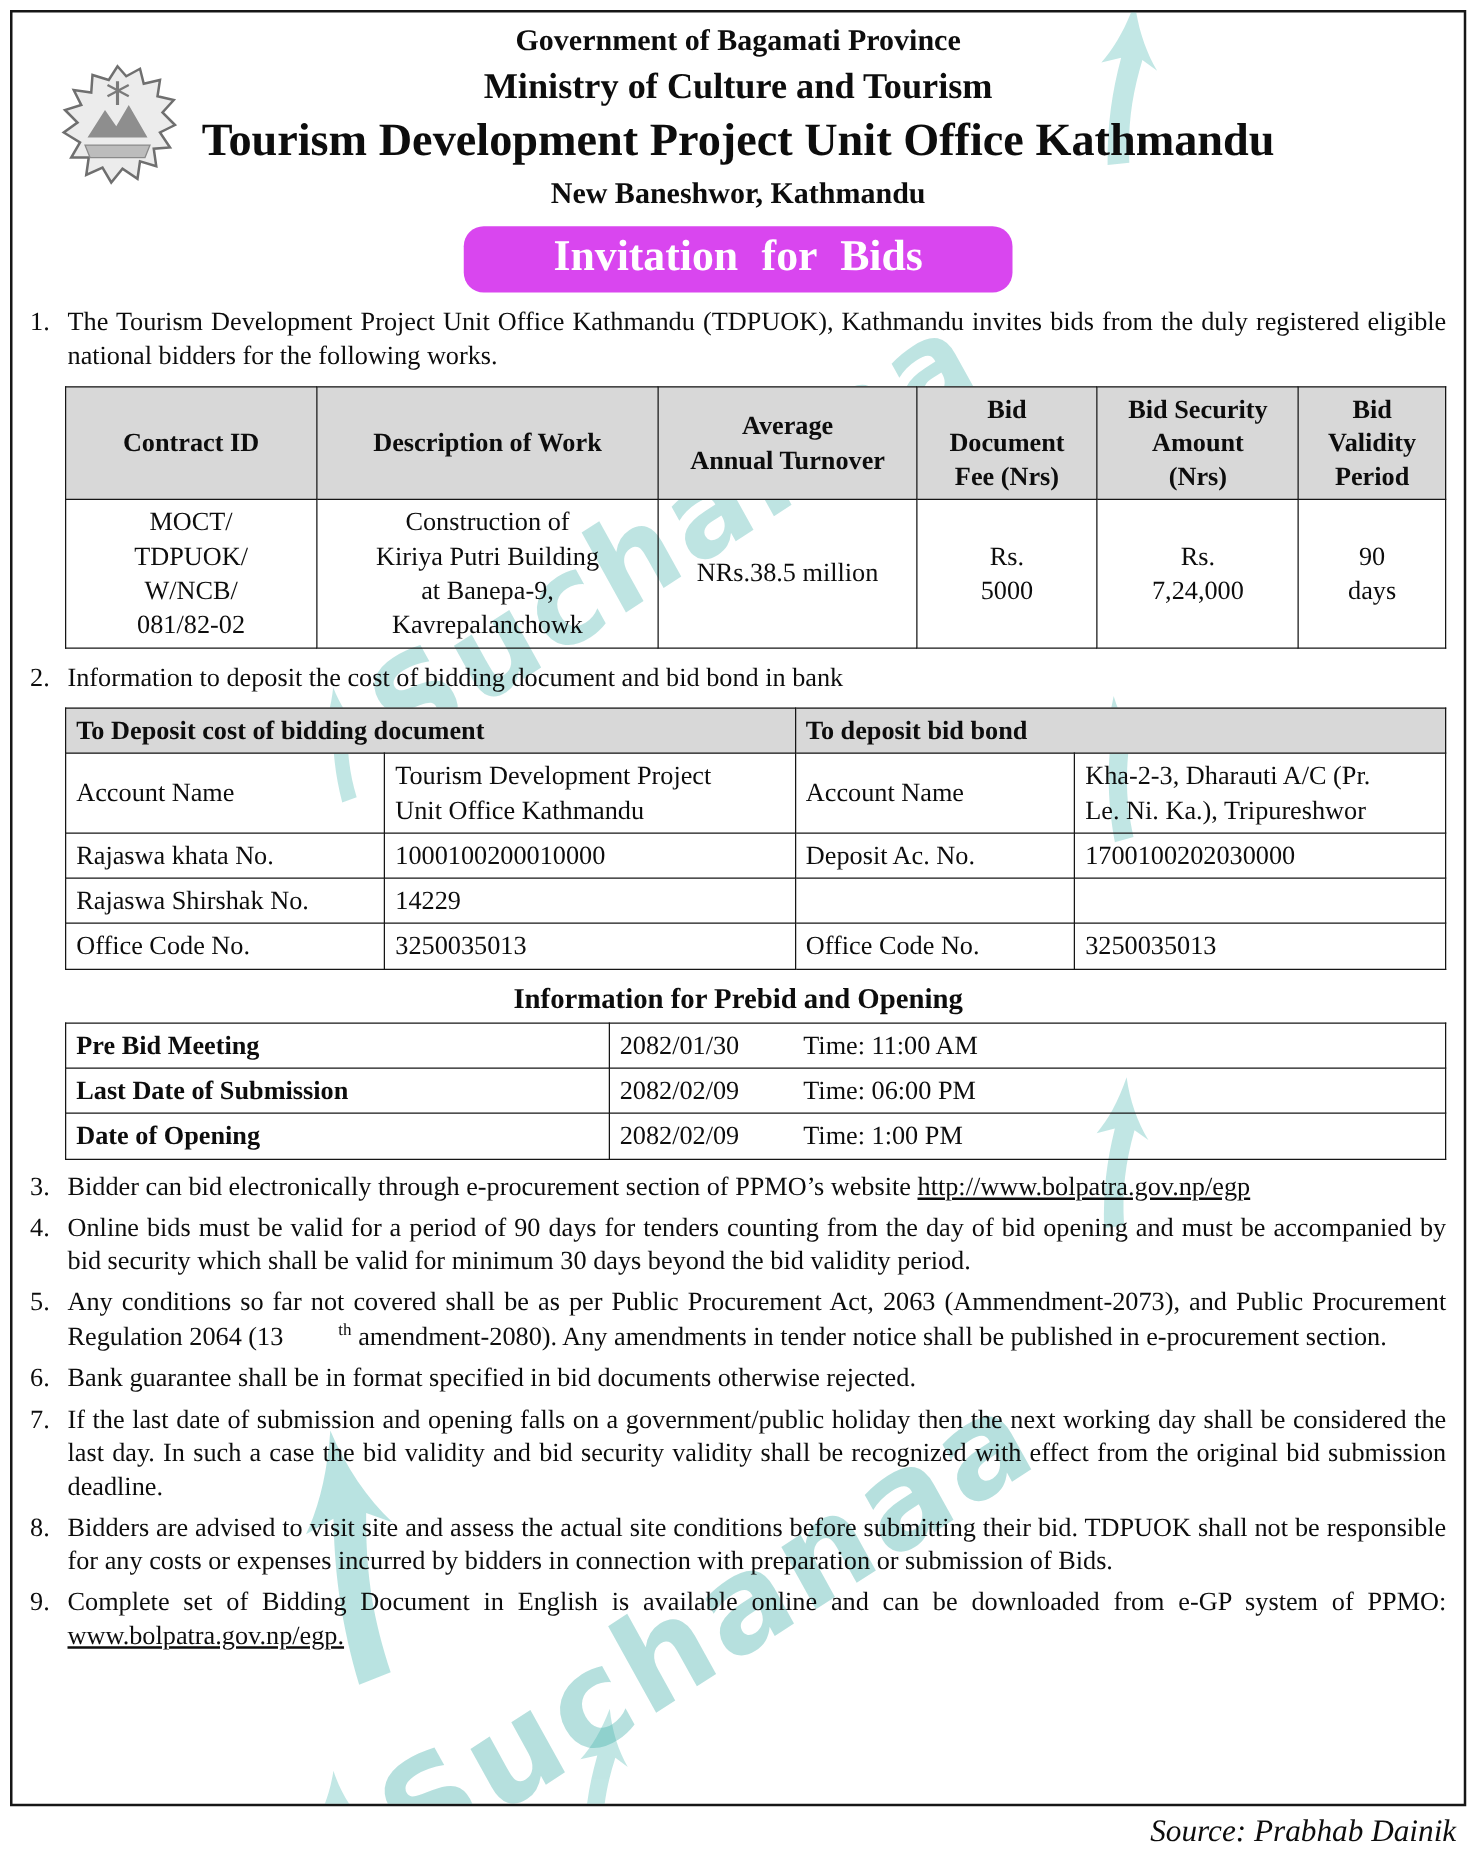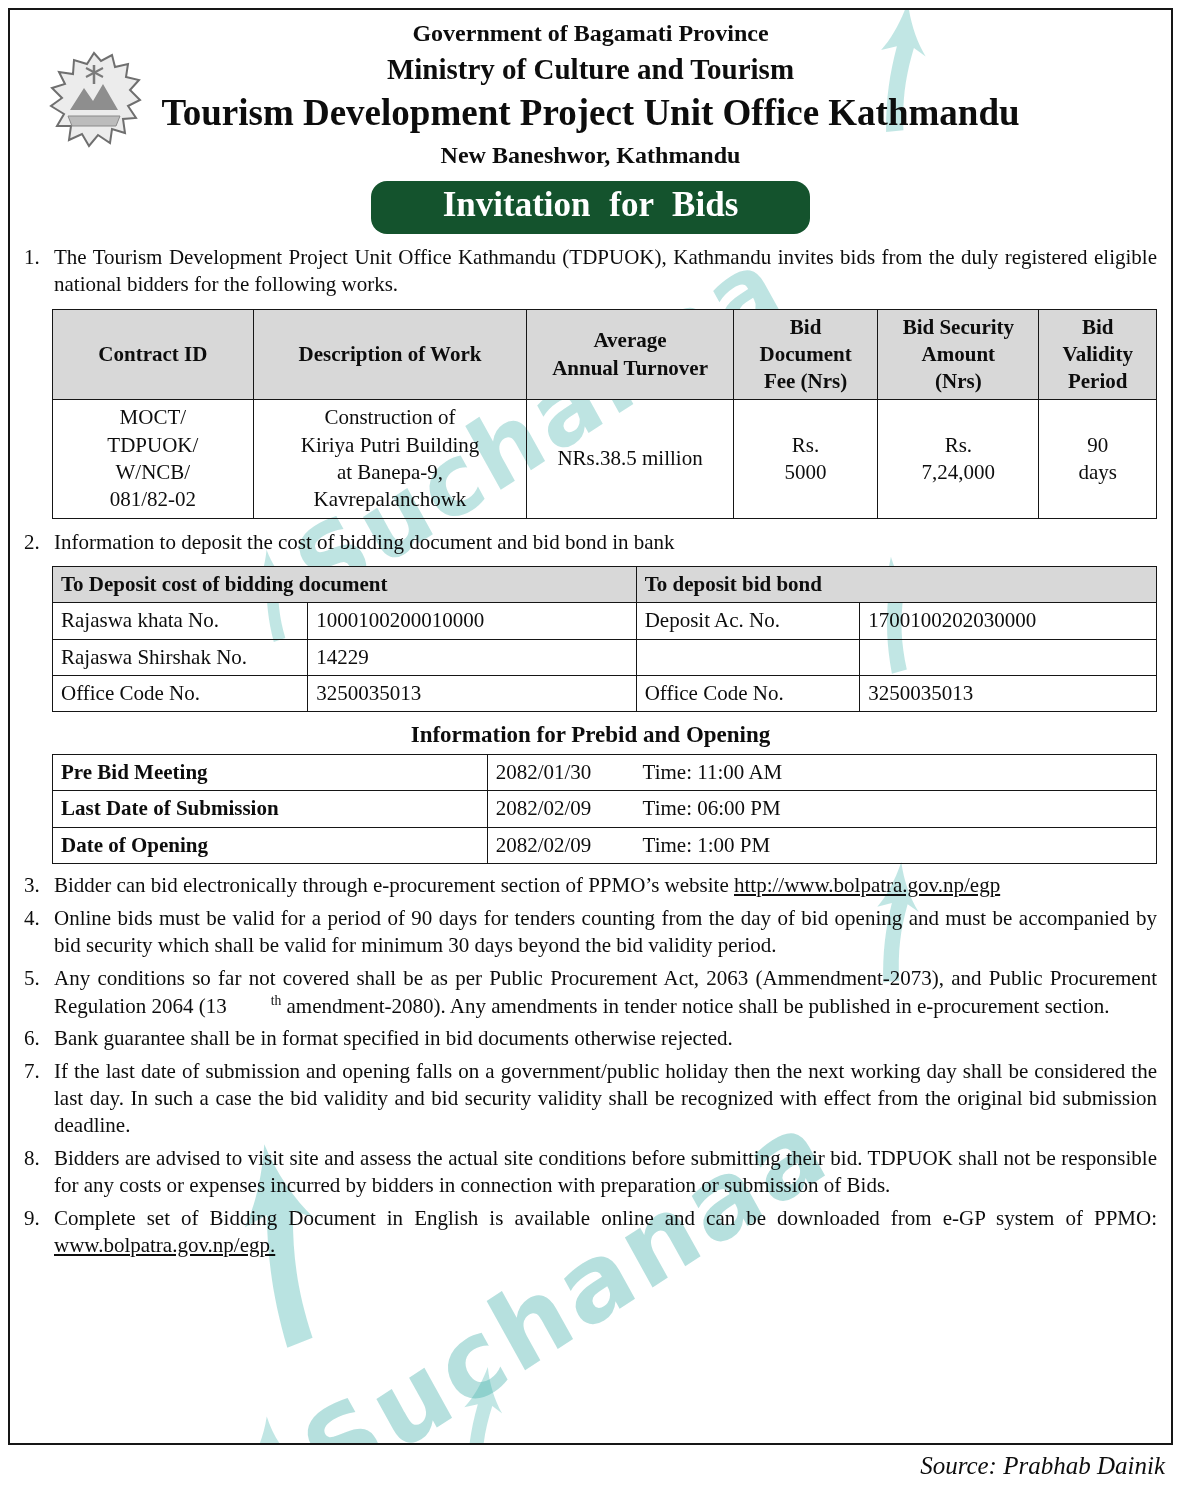--- a/index.html
+++ b/index.html
@@ -28,21 +28,21 @@
 
   
   .hdr { text-align:center; position:relative; }
   .emblem { position:absolute; left:22px; top:28px; }
   .h-gov  { font-size:24px; font-weight:bold; }
   .h-min  { font-size:29px; font-weight:bold; margin-top:6px; }
   .h-off  { font-size:37px; font-weight:bold; margin-top:5px; }
   .h-addr { font-size:24px; font-weight:bold; margin-top:8px; }
   .badge-wrap { margin-top:12px; }
   .badge {
-    display:inline-block; background:#14532d; color:#ffffff; font-size:35px;
+    display:inline-block; background:#d946ef; color:#ffffff; font-size:35px;
     font-weight:bold; padding:4px 72px 9px; border-radius:16px; word-spacing:10px;
   }
   .h-date { font-size:23px; margin-top:10px; }
 
   
   .sec { display:flex; margin-top:10px; font-size:21px; line-height:1.3; }
   .sec .num { flex:0 0 30px; width:30px; }
   .sec .body { flex:1; text-align:justify; }
 
   
@@ -184,20 +184,28 @@
           <col style="width:330px">
           <col style="width:225px">
           <col style="width:298px">
       </colgroup>
       <tbody>
         <tr>
           <td class="gray-head" colspan="2">To Deposit cost of bidding document</td>
           <td class="gray-head" colspan="2">To deposit bid bond</td>
         </tr>
         <tr>
+          <td>Account Name</td>
+          <td class="pre">Tourism Development Project
+Unit Office Kathmandu</td>
+          <td>Account Name</td>
+          <td class="pre">Kha-2-3, Dharauti A/C (Pr.
+Le. Ni. Ka.), Tripureshwor</td>
+        </tr>
+        <tr>
           <td>Rajaswa khata No.</td>
           <td>1000100200010000</td>
           <td>Deposit Ac. No.</td>
           <td>1700100202030000</td>
         </tr>
         <tr>
           <td>Rajaswa Shirshak No.</td>
           <td>14229</td>
           <td></td>
           <td></td>

